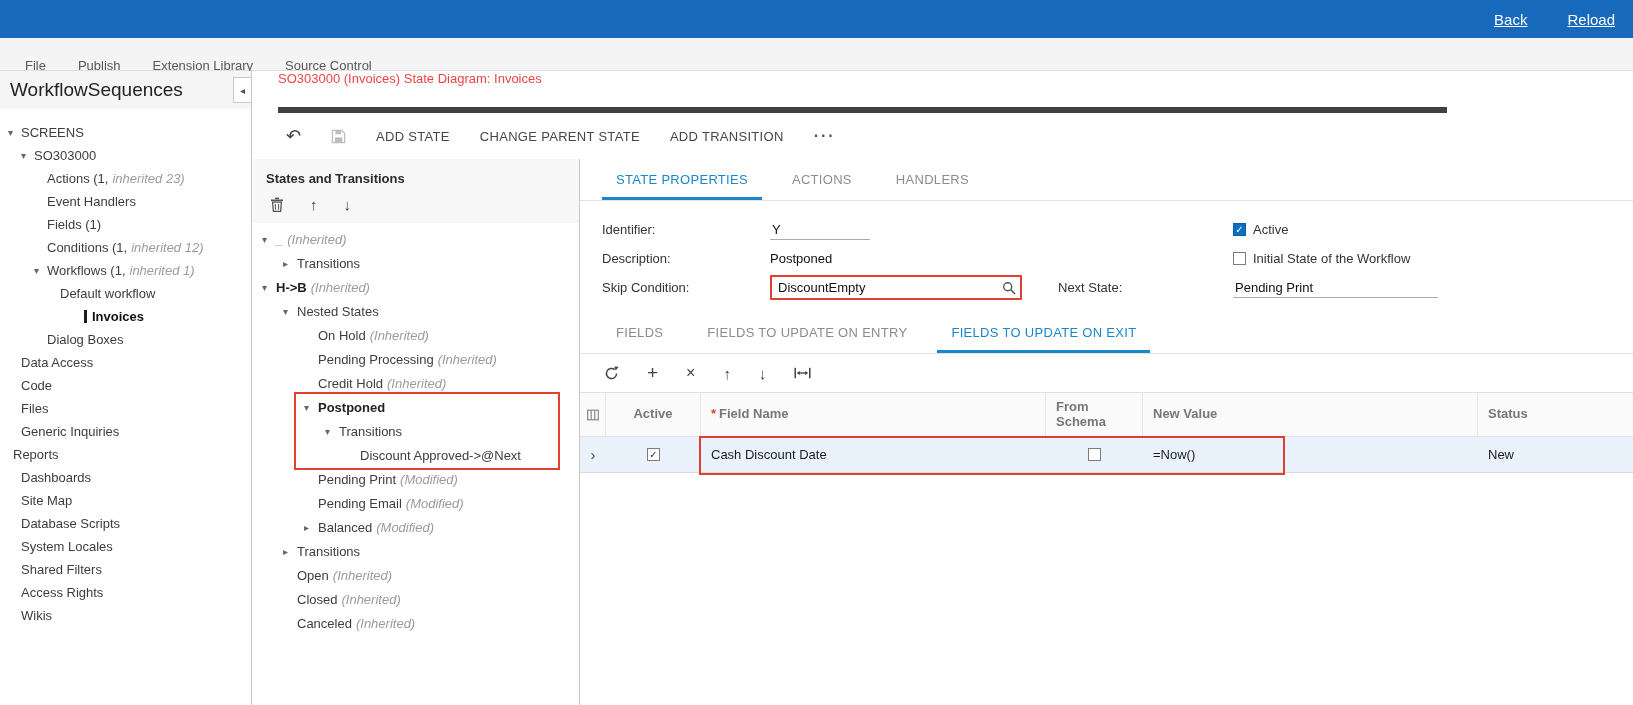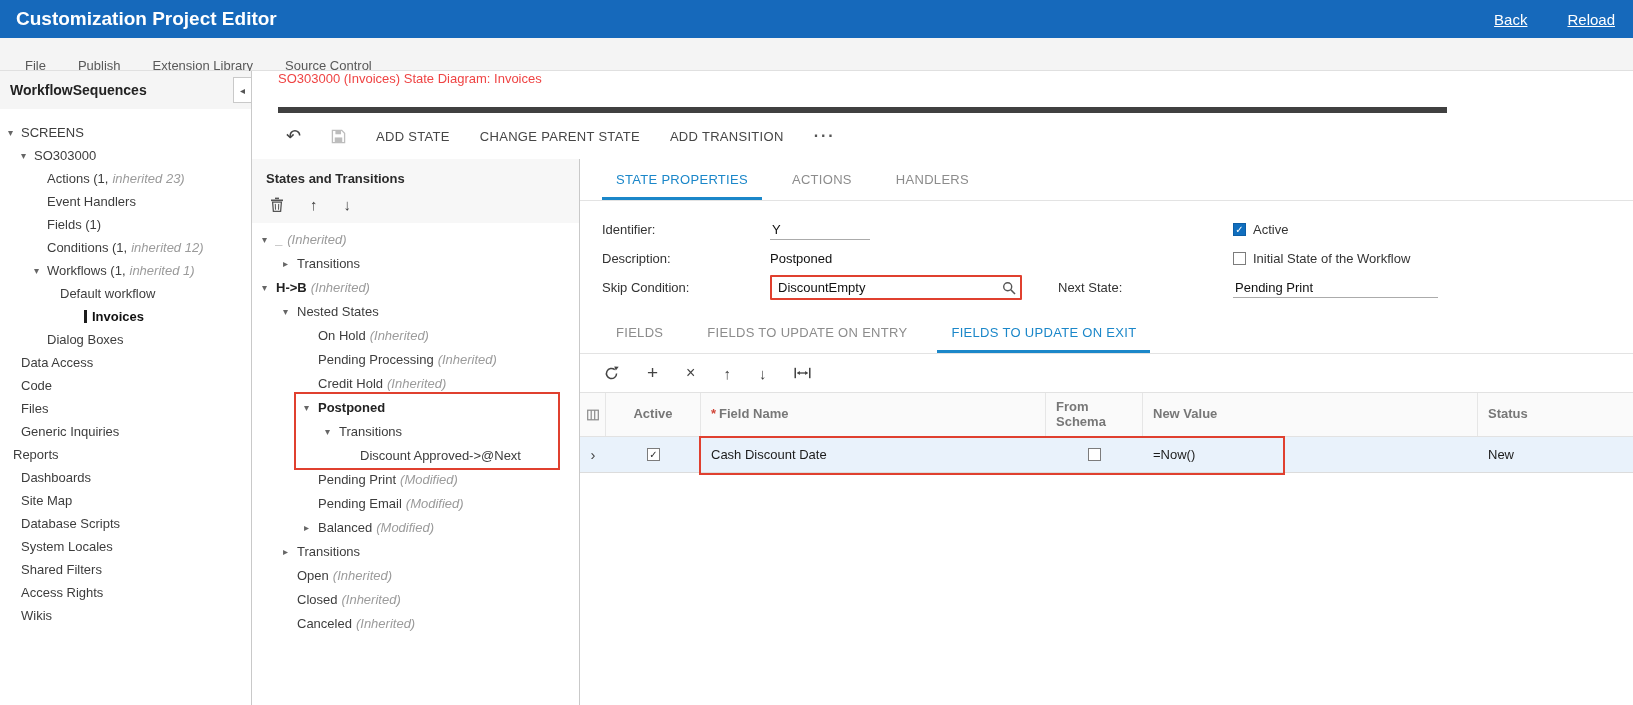--- a/index.html
+++ b/index.html
@@ -19,21 +19,21 @@
 
   
   .menubar { height:33px; background:#f4f4f4; border-bottom:1px solid #e0e0e0; display:flex; padding-left:9px; flex:none; }
   .menu-item { padding:0 16px; line-height:33px; color:#585858; cursor:default;margin-top:11px; }
 
   .content { flex:1; display:flex; min-height:0; }
 
   
   .sidebar { width:252px; flex:none; border-right:1px solid #c9c9c9; display:flex; flex-direction:column; background:#fff; }
   .sidebar-header { height:38px; background:#f5f5f5; display:flex; align-items:center; flex:none; }
-  .sidebar-title { font-size:14px; font-weight:bold; color:#222; padding-left:10px; }
+  .sidebar-title { font-size:19px; font-weight:normal; color:#222; padding-left:10px; }
   .collapse-tab { margin-left:auto; width:18px; height:26px; background:#fff; border:1px solid #c9c9c9; border-right:none; display:flex; align-items:center; justify-content:center; color:#555; font-size:10px; cursor:pointer; }
   .sidebar-tree { flex:1; padding-top:12px; overflow:hidden; }
 
   .tree-row { display:flex; align-items:center; cursor:pointer; white-space:nowrap; }
   .sidebar-tree .tree-row { height:23px; }
   .sidebar-tree .caret { width:13px; }
   .sp-tree .tree-row { height:24px; }
   .sp-tree .caret { width:14px; }
   .caret { display:inline-block; flex:none; color:#666; font-size:10px; }
   .lab { color:#3d3d3d; }
@@ -118,21 +118,20 @@
   .annotation-box { position:absolute; border:2px solid #e0402f; z-index:5; pointer-events:none; }
   .tree-annotation { left:42px; top:169px; width:266px; height:78px; }
   .row-annotation { left:119px; top:43px; width:586px; height:39px; }
 </style>
 </head>
 <body>
 
 <div class="app">
 
   <header class="topbar">
-    <div class="topbar-title">Customization Project Editor</div>
     <div class="topbar-links">
       <span class="toplink">Back</span>
       <span class="toplink">Reload</span>
     </div>
   </header>
 
   <nav class="menubar">
       <div class="menu-item">File</div>
       <div class="menu-item">Publish</div>
       <div class="menu-item">Extension Library</div>
@@ -177,21 +176,21 @@
           </div>
           <div class="tree-row" style="padding-left: 34px;">
             <span class="caret">▾</span>
             <span class="lab">Workflows (1,</span>
             <span class="note">inherited 1)</span>
           </div>
           <div class="tree-row" style="padding-left: 47px;">
             <span class="caret"></span>
             <span class="lab">Default workflow</span>
           </div>
-          <div class="tree-row selected" style="padding-left: 37px; margin-left: 34px;">
+          <div class="tree-row selected" style="padding-left: 71px;">
             <span class="caret"></span>
             <span class="sel-bar"></span>
             <span class="lab">Invoices</span>
           </div>
           <div class="tree-row" style="padding-left: 34px;">
             <span class="caret"></span>
             <span class="lab">Dialog Boxes</span>
           </div>
           <div class="tree-row" style="padding-left: 8px;">
             <span class="caret"></span>

